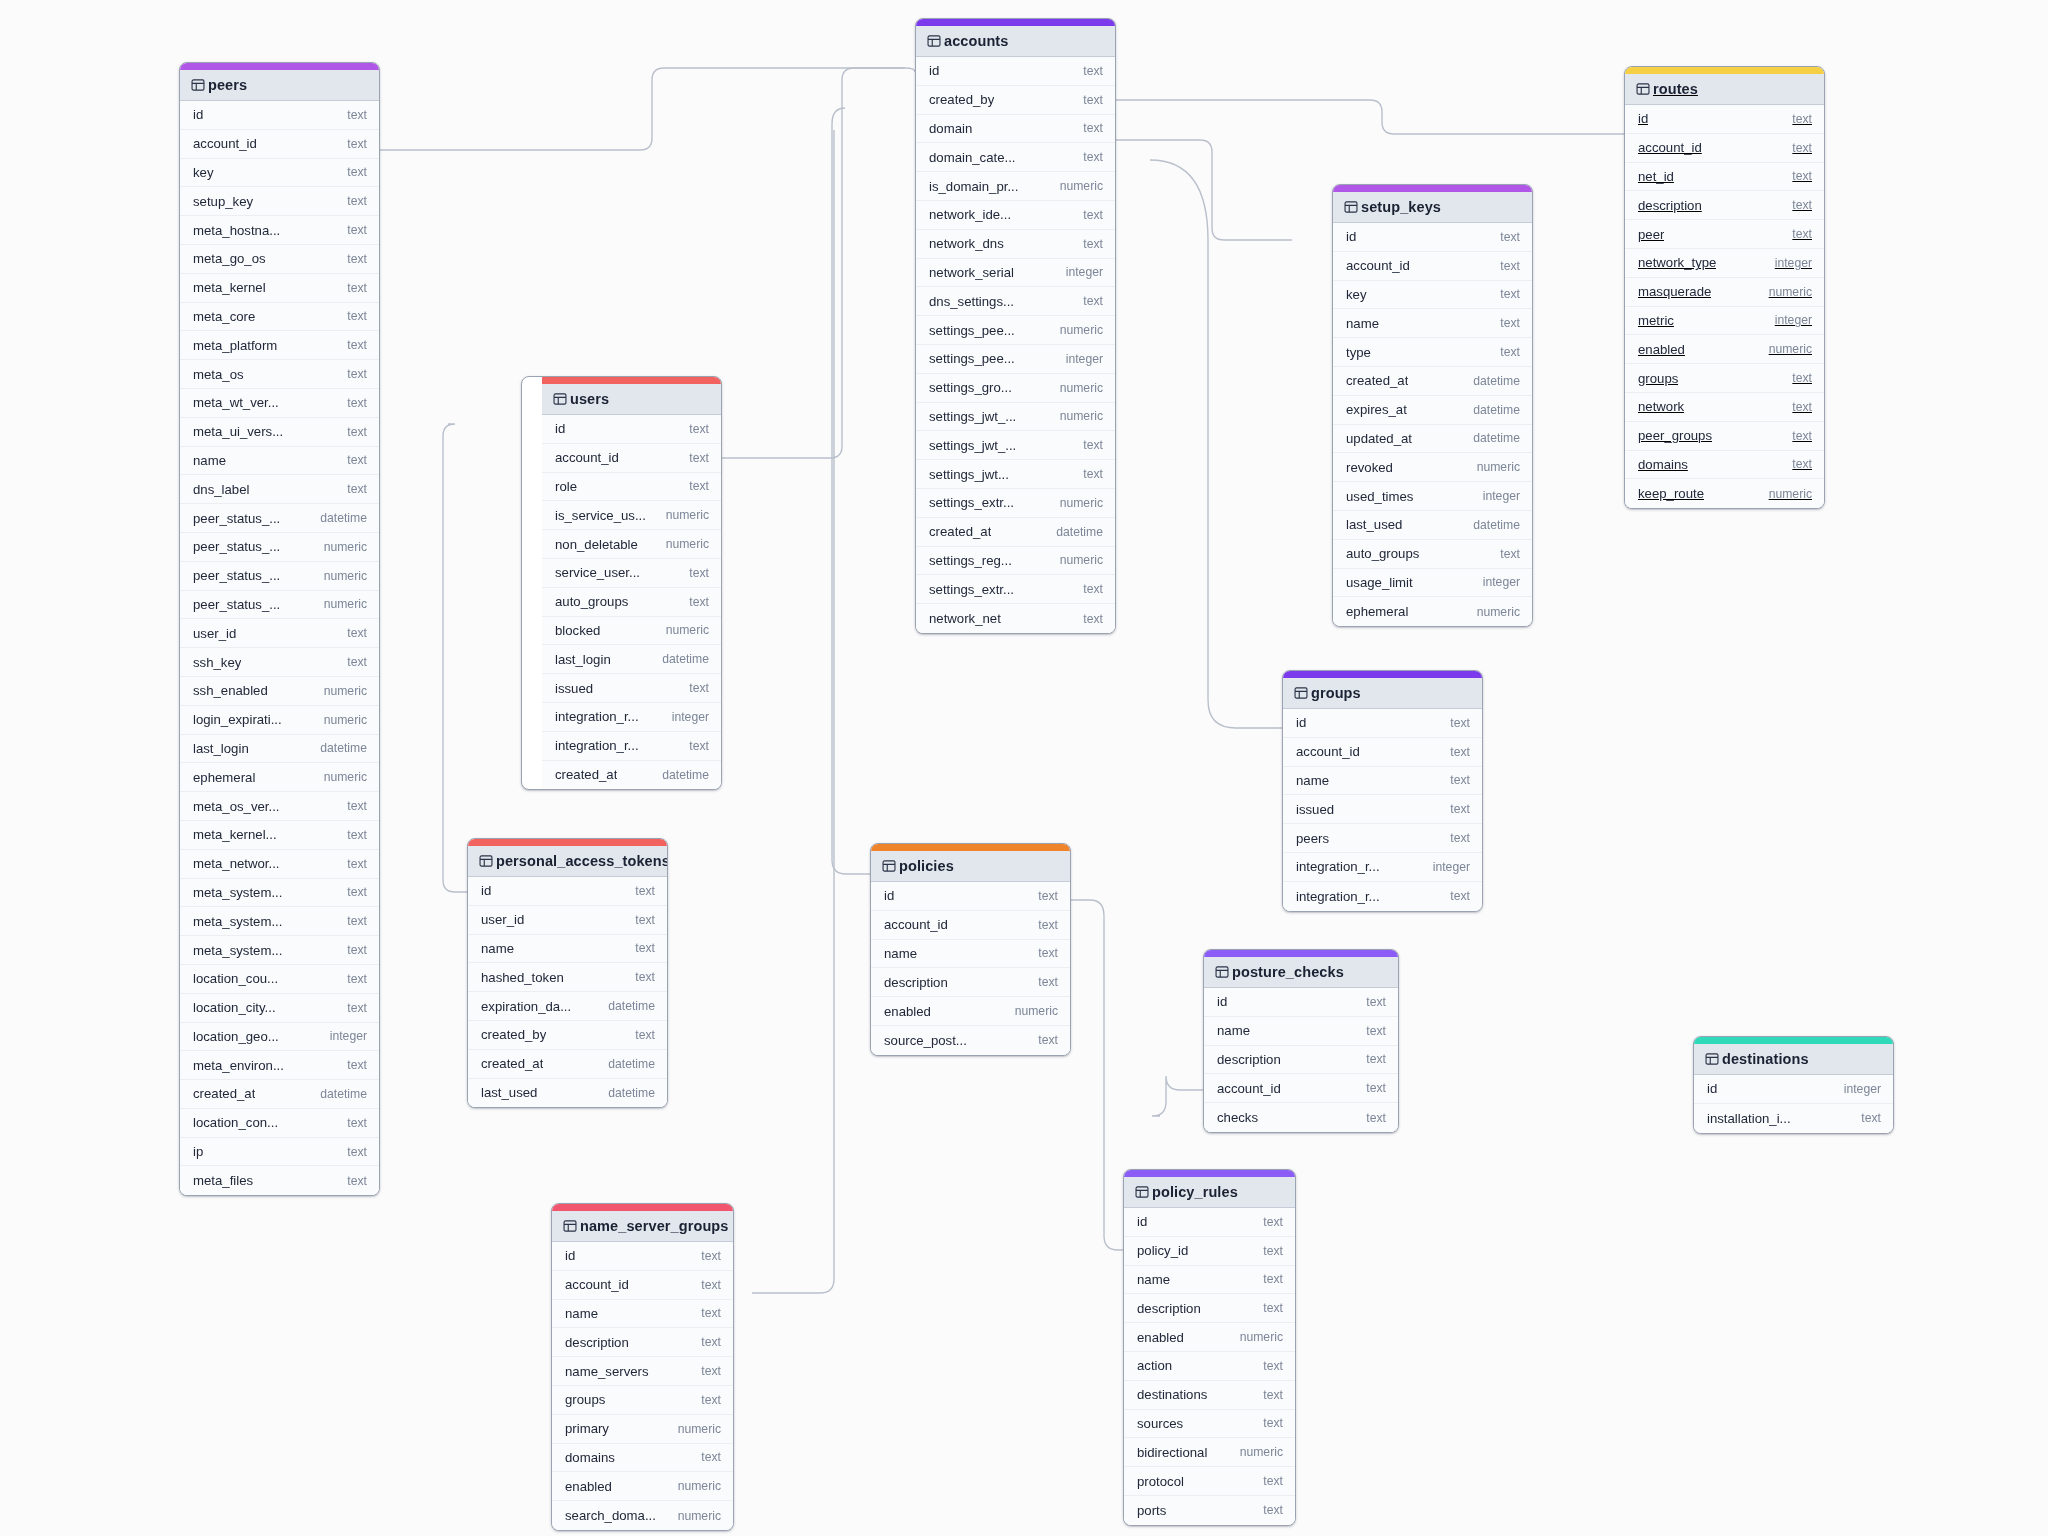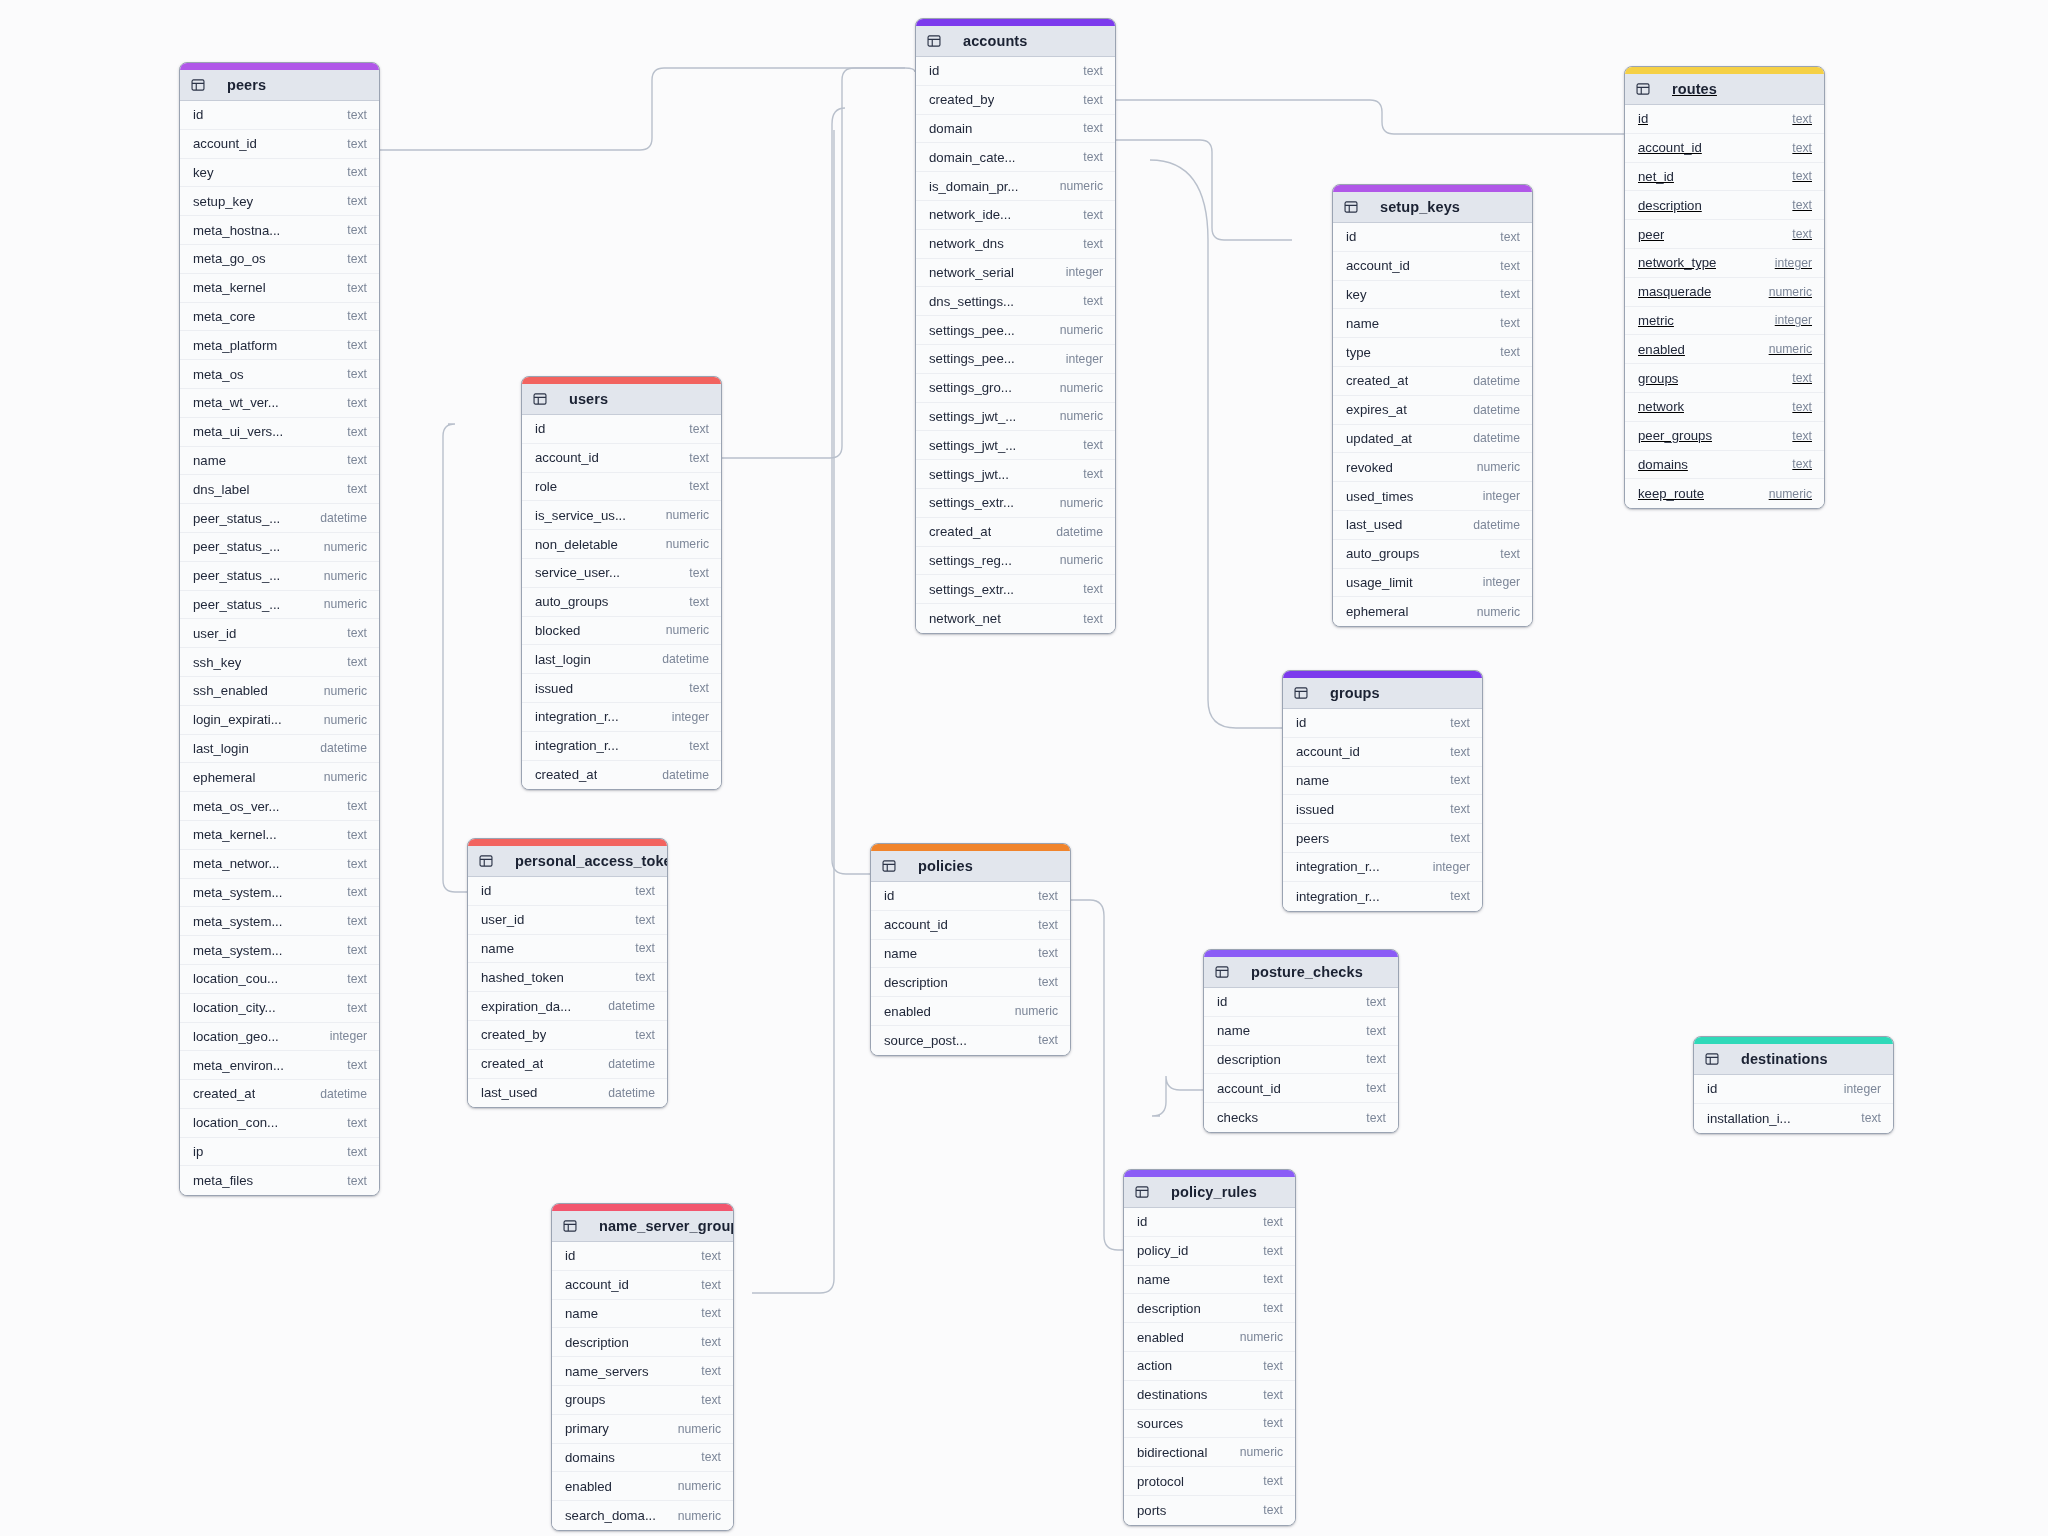--- a/index.html
+++ b/index.html
@@ -32,21 +32,21 @@
     overflow: hidden;
     z-index: 5;
   }
   .accent-bar {
     height: 7px;
     width: 100%;
   }
   .table-header {
     display: flex;
     align-items: center;
-    gap: 22px;
+    gap: 3px;
     background: #e2e6ed;
     padding: 7px 11px 7px 11px;
     border-bottom: 1px solid #c6ccd7;
   }
   .table-header .tbl-icon {
     display: inline-flex;
     width: 14px; height: 14px;
     flex: 0 0 14px;
   }
   .table-title {
@@ -267,21 +267,21 @@
       </div>
       <div class="col-row">
         <span class="col-name">ip</span>
         <span class="col-type">text</span>
       </div>
       <div class="col-row">
         <span class="col-name">meta_files</span>
         <span class="col-type">text</span>
       </div>
     </div>
-    <div class="table-card" style="left: 521px; top: 376px; width: 201px;">
+    <div class="table-card" style="left: 521px; top: 376px; width: 201px; padding-left: 20px;">
       <div class="accent-bar" style="background: rgb(242, 99, 95);"></div>
       <div class="table-header">
         <span class="tbl-icon">
           <svg viewBox="0 0 16 16" width="14" height="14">
             <rect x="1.2" y="2.2" width="13.6" height="11.6" rx="1.6" fill="none" stroke="#2b3347" stroke-width="1.3"></rect>
             <path d="M1.2 6.2 H14.8" stroke="#2b3347" stroke-width="1.3"></path>
             <path d="M6.0 6.2 V13.8" stroke="#2b3347" stroke-width="1.3"></path>
           </svg>
         </span>
         <span class="table-title">users</span>

